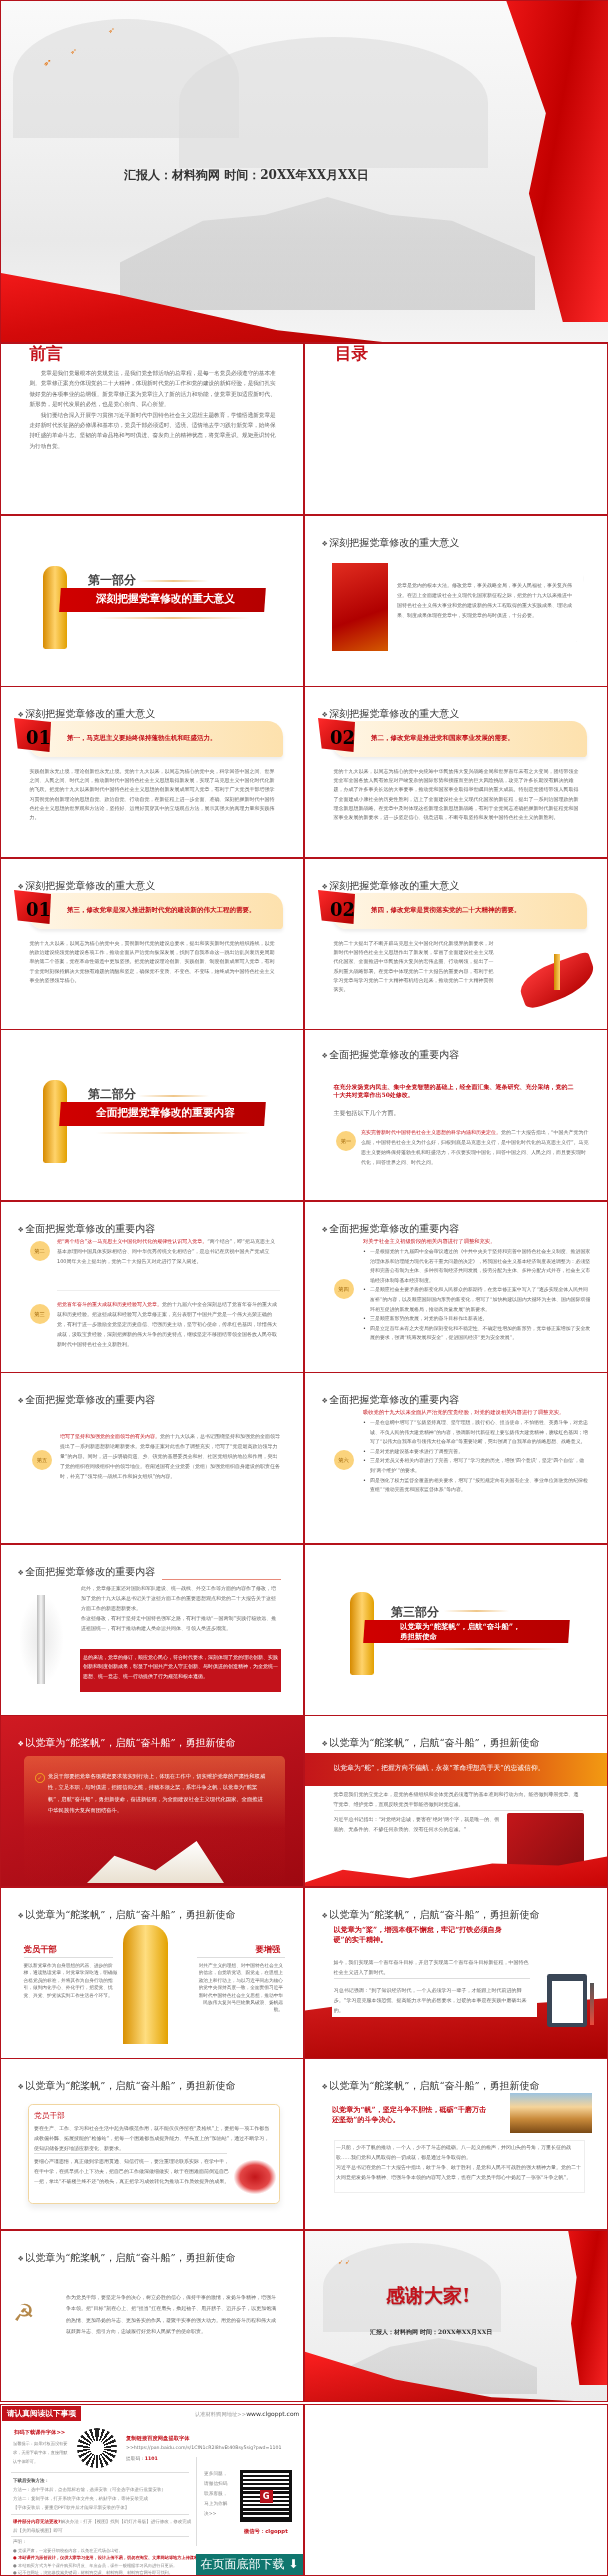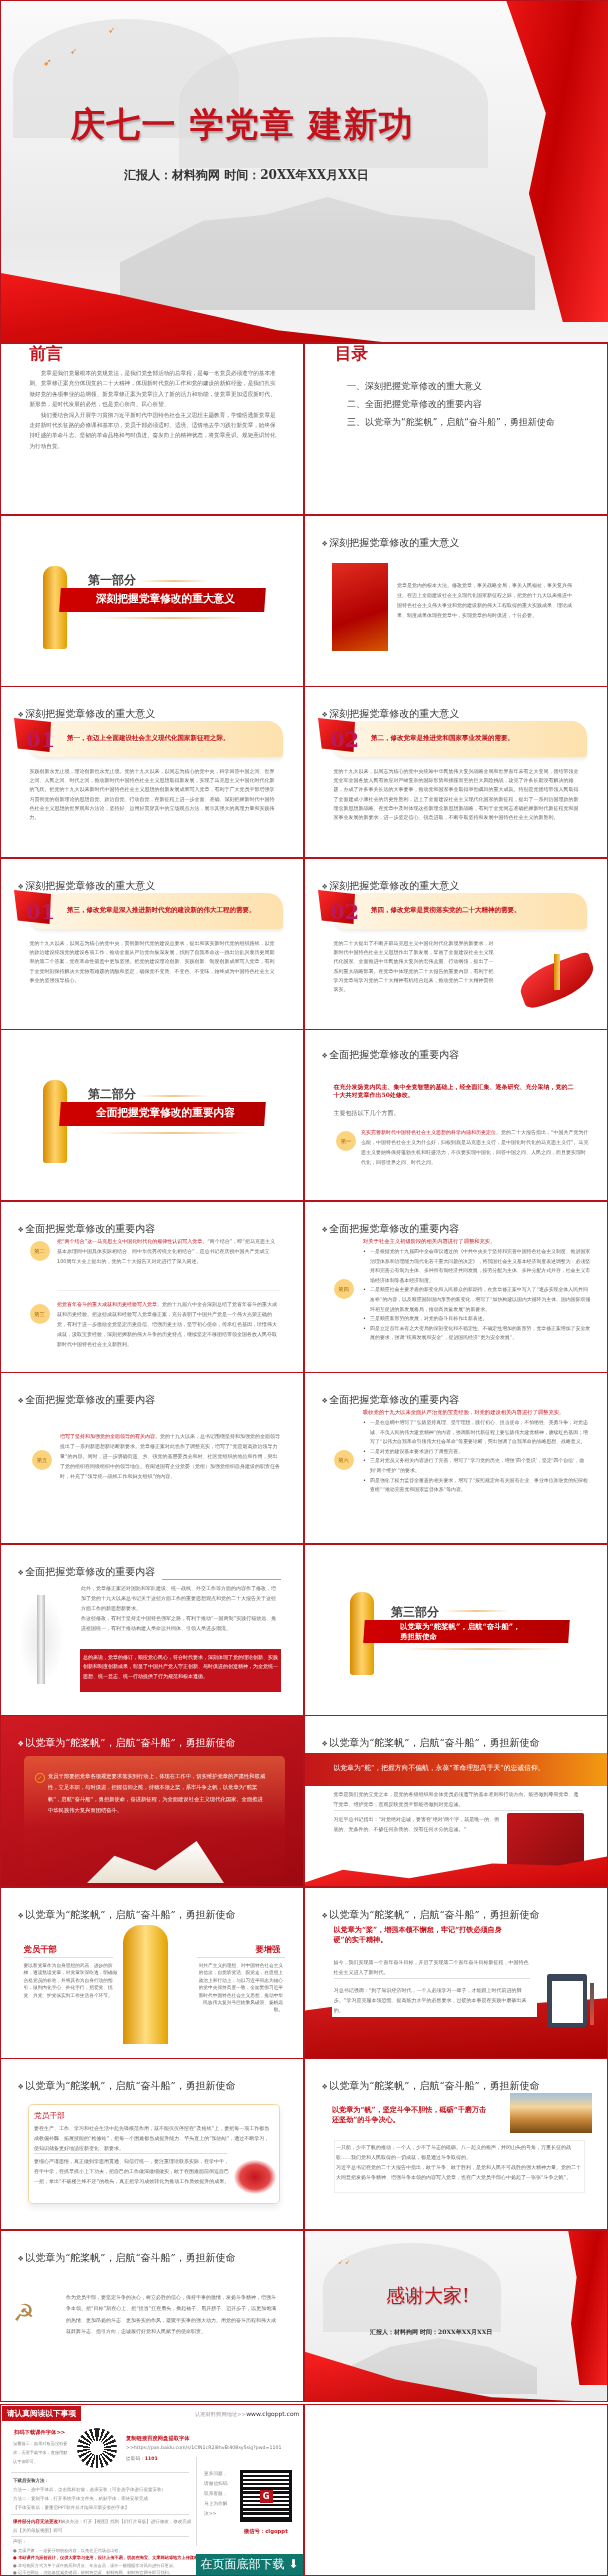--- a/index.html
+++ b/index.html
@@ -24,21 +24,21 @@
 .red{color:#c3121b}
 
 .sec-pillar{position:absolute;left:42px;top:50px;width:24px;height:83px;border-radius:10.7px 10.7px 2.4px 2.4px;background:linear-gradient(90deg,#d68a00,#ffd36b,#e2a000)}
 .sec-label{position:absolute;left:87px;top:56px;font-size:12px;font-weight:bold;color:#444}
 .sec-band{position:absolute;left:59px;top:72px;width:205px;height:24px;background:linear-gradient(90deg,#d00000,#b50000);transform:skewX(-4deg)}
 .sec-band-text{position:absolute;left:95px;top:76px;font-size:10.7px;font-weight:bold;color:#fff;line-height:14.2px}
 .sec-line{position:absolute;height:1.8px;background:linear-gradient(90deg,transparent,#f0c78a,transparent)}
 
 .ribbon{position:absolute;left:27px;top:34px;width:255px;height:36px;border-radius:3.6px 15.4px 3.6px 15.4px;background:linear-gradient(90deg,#fff6e6,#fde1ad);box-shadow:0 2.4px 3.6px rgba(0,0,0,.08)}
 .flag{position:absolute;left:13px;top:31px;width:37px;height:34px;background:linear-gradient(135deg,#ff2a2a,#b00000);clip-path:polygon(0 0,100% 12%,96% 100%,10% 90%)}
-.flag-num{position:absolute;left:25px;top:40px;font-size:21px;color:#be185d;font-weight:bold}
+.flag-num{position:absolute;left:25px;top:40px;font-size:18px;color:#000000;font-weight:bold}
 .ribbon-text{position:absolute;left:66px;top:47px;font-size:6.5px;font-weight:bold;color:#c3121b}
 .circle{position:absolute;width:20px;height:20px;border-radius:50%;background:#fbd37c;font-size:5.3px;color:#a2690a;display:flex;align-items:center;justify-content:center}
 ul.bl{list-style:none}
 ul.bl li{position:relative;padding-left:7.1px}
 ul.bl li::before{content:"•";position:absolute;left:0;color:#444}
 
 .notice{position:absolute;left:0;top:2404px;width:304px;height:172px;border:1.2px solid #b5121b;background:#fff;overflow:hidden}
 .notice-head{position:absolute;left:1.2px;top:1.2px;background:#c3121b;color:#fff;font-size:7.7px;font-weight:bold;padding:2.4px 4.7px}
 .blank{position:absolute;left:304px;top:2404px;width:304px;height:172px;border:1.2px solid #b5121b;background:#fff}
 </style>
@@ -49,38 +49,32 @@
   <div class="mtn" style="left:12px;top:18px;width:226px;height:119px"></div>
   <div class="mtn" style="left:178px;top:36px;width:309px;height:131px"></div>
   <div class="roof"></div>
   <div class="birds">
     <span style="position:absolute;left:65px;top:0">➶</span>
     <span style="position:absolute;left:27px;top:21px">➶</span>
     <span style="position:absolute;left:0;top:31px;font-size:10.7px">➶</span>
   </div>
   <div class="silk-right2"></div>
   <div class="silk-bottom"></div>
-  <div class="cover-title serif">庆七一 学党章 建新功</div>
   <div class="cover-sub serif">汇报人：材料狗网   时间：20XX年XX月XX日</div>
 </div>
 
 <div class="slide l" style="top:343px">
   <div class="serif" style="position:absolute;left:28.5px;top:-1.2px;font-size:16.6px;font-weight:bold;color:#c3121b">前言</div>
   <div class="body" style="position:absolute;left:28.5px;top:24px;width:249px;line-height:10.4px;font-size:5.6px">
     <p style="text-indent:2em">党章是我们党最根本的党规党法，是我们党全部活动的总章程，是每一名党员必须遵守的基本准则。党章修正案充分体现党的二十大精神，体现新时代党的工作和党的建设的新鲜经验，是我们扎实做好党的各项事业的总纲领。新党章修正案为党章注入了新的活力和动能，使党章更加适应新时代、新形势，是时代发展的必然，也是党心所向、民心所望。</p>
     <p style="text-indent:2em">我们要结合深入开展学习贯彻习近平新时代中国特色社会主义思想主题教育，学懂悟透新党章是走好新时代长征路的必修课和基本功，党员干部必须适时、适境、适情地去学习践行新党章，始终保持旺盛的革命斗志、坚韧的革命品格和与时俱进、奋发向上的精神状态，将党章意识、规矩意识转化为行动自觉。</p>
   </div>
 </div>
 <div class="slide r" style="top:343px">
   <div class="serif" style="position:absolute;left:30px;top:-1.2px;font-size:16.6px;font-weight:bold;color:#c3121b">目录</div>
-  <div style="position:absolute;left:42px;top:33px;font-size:9px;color:#444;line-height:18px">
-    <div>一、深刻把握党章修改的重大意义</div>
-    <div>二、全面把握党章修改的重要内容</div>
-    <div>三、以党章为“舵桨帆”，启航“奋斗船”，勇担新使命</div>
-  </div>
 </div>
 
 <div class="slide l" style="top:515px">
   <div class="sec-pillar"></div>
   <div class="sec-label serif">第一部分</div>
   <div class="sec-line" style="left:137px;top:64px;width:71px"></div>
   <div class="sec-band"></div>
   <div class="sec-band-text serif">深刻把握党章修改的重大意义</div>
   <div class="sec-line" style="left:95px;top:101px;width:154px"></div>
 </div>
@@ -89,21 +83,21 @@
   <div style="position:absolute;left:27px;top:47px;width:56px;height:88px;background:linear-gradient(160deg,#e22d20,#b00000 60%,#d45a00)"></div>
   <div style="position:absolute;left:83px;top:58px;width:196px;height:68px;background:#fff;box-shadow:0 1.2px 3.6px rgba(0,0,0,.15);clip-path:polygon(0 0,100% 0,96% 100%,0 100%)"></div>
   <div class="body" style="position:absolute;left:92px;top:64px;width:178px;font-size:5px;line-height:10px">党章是党内的根本大法。修改党章，事关战略全局，事关人民福祉，事关复兴伟业。在迈上全面建设社会主义现代化国家新征程之际，把党的十九大以来推进中国特色社会主义伟大事业和党的建设新的伟大工程取得的重大实践成果、理论成果、制度成果体现在党章中，实现党章的与时俱进，十分必要。</div>
 </div>
 
 <div class="slide l" style="top:686px">
   <div class="h-title serif"><span class="dia">❖</span><span>深刻把握党章修改的重大意义</span></div>
   <div class="ribbon"></div>
   <div class="flag"></div>
   <div class="flag-num serif">01</div>
-  <div class="ribbon-text serif">第一，在迈上全面建设社会主义现代化国家新征程之际。</div>
+  <div class="ribbon-text serif">第一，马克思主义要始终保持蓬勃生机和旺盛活力。</div>
   <div class="body" style="position:absolute;left:28.5px;top:80px;width:246px;font-size:5px;line-height:9.2px">实践创新永无止境，理论创新也永无止境。党的十九大以来，以同志为核心的党中央，科学回答中国之问、世界之问、人民之问、时代之问，推动新时代中国特色社会主义思想取得新发展，实现了马克思主义中国化时代化新的飞跃。把党的十九大以来新时代中国特色社会主义思想的创新发展成果写入党章，有利于广大党员干部增强学习贯彻党的创新理论的思想自觉、政治自觉、行动自觉，在新征程上进一步全面、准确、深刻把握新时代中国特色社会主义思想的世界观和方法论，坚持好、运用好贯穿其中的立场观点方法，展示其强大的真理力量和实践伟力。</div>
 </div>
 <div class="slide r" style="top:686px">
   <div class="h-title serif"><span class="dia">❖</span><span>深刻把握党章修改的重大意义</span></div>
   <div class="ribbon"></div>
   <div class="flag"></div>
   <div class="flag-num serif">02</div>
   <div class="ribbon-text serif">第二，修改党章是推进党和国家事业发展的需要。</div>
   <div class="body" style="position:absolute;left:28.5px;top:80px;width:249px;font-size:5px;line-height:9.2px">党的十九大以来，以同志为核心的党中央统筹中华民族伟大复兴战略全局和世界百年未有之大变局，团结带领全党全军全国各族人民有效应对严峻复杂的国际形势和接踵而至的巨大风险挑战，攻克了许多长期没有解决的难题，办成了许多事关长远的大事要事，推动党和国家事业取得举世瞩目的重大成就。特别是党团结带领人民取得了全面建成小康社会的历史性胜利，迈上了全面建设社会主义现代化国家的新征程，提出了一系列治国理政的新理念新思想新战略。在党章中及时体现这些新理念新思想新战略，有利于全党同志准确把握新时代新征程党和国家事业发展的新要求，进一步坚定信心、锐意进取，不断夺取坚持和发展中国特色社会主义的新胜利。</div>
 </div>
@@ -267,21 +261,21 @@
   <div class="h-title serif"><span class="dia">❖</span><span>以党章为“舵桨帆”，启航“奋斗船”，勇担新使命</span></div>
   <div style="position:absolute;left:12px;top:68px;font-size:24px;color:#b5894b">☭</div>
   <div class="body" style="position:absolute;left:65px;top:61px;width:214px;font-size:5px;line-height:11.3px">作为党员干部，要坚定斗争的决心，树立必胜的信心，保持干事的激情，发扬斗争精神，增强斗争本领。把“目标”刻在心上、把“担当”扛在肩头，撸起袖子、甩开膀子、迈开步子，以更加饱满的热情、更加昂扬的斗志、更加务实的作风，凝聚干实事的强大动力。用党的奋斗历程和伟大成就鼓舞斗志、指引方向，忠诚履行好党和人民赋予的使命职责。</div>
 </div>
 <div class="slide r" style="top:2230px;background:linear-gradient(180deg,#f8f8f8,#ebebeb)">
   <div class="mtn" style="left:18px;top:12px;width:178px;height:89px"></div>
   <div style="position:absolute;left:36px;top:104px;width:196px;height:59px;background:linear-gradient(180deg,#cfcfcf,#bdbdbd);opacity:.5;clip-path:polygon(0 60%,25% 20%,50% 5%,75% 20%,100% 55%,100% 100%,0 100%)"></div>
   <div style="position:absolute;right:-6px;top:0;width:56px;height:154px;background:linear-gradient(100deg,#f21818,#c30000 50%,#ff2a2a);clip-path:polygon(20% 0,100% 0,100% 100%,40% 100%,25% 60%,35% 30%)"></div>
   <div style="position:absolute;left:-6px;top:119px;width:321px;height:59px;background:linear-gradient(170deg,#ff2020,#a00000);clip-path:polygon(0 0,30% 50%,60% 80%,100% 90%,100% 100%,0 100%)"></div>
   <div style="position:absolute;left:33px;top:27px;color:#e67e22;font-size:6px">➶ ➶</div>
-  <div class="serif" style="position:absolute;left:81px;top:52px;font-size:19px;font-weight:normal;color:#c3121b;text-shadow:0.6px 1.2px 1.2px rgba(0,0,0,.25)">感谢大家!</div>
+  <div class="serif" style="position:absolute;left:81px;top:52px;font-size:19px;font-weight:bold;color:#c3121b;text-shadow:0.6px 1.2px 1.2px rgba(0,0,0,.25)">感谢大家!</div>
   <div class="serif" style="position:absolute;left:65px;top:97px;font-size:6px;font-weight:bold;color:#333">汇报人：材料狗网   时间：20XX年XX月XX日</div>
 </div>
 
 <div class="notice">
   <div class="notice-head serif">请认真阅读以下事项</div>
   <div style="position:absolute;right:3.6px;top:4.7px;font-size:5.3px;color:#999"><span>认准材料狗网地址&gt;&gt;</span><span style="color:#333;font-size:6px">www.clgoppt.com</span></div>
   <div class="red" style="position:absolute;left:13px;top:24px;font-size:5.3px;font-weight:bold">扫码下载课件字体&gt;&gt;</div>
   <div style="position:absolute;left:12px;top:34px;width:56px;font-size:4.2px;color:#888;line-height:9px">温馨提示：如果对板面没有要求，无需下载字体，直接用默认字体即可。</div>
   <div style="position:absolute;left:76px;top:22.6px;width:40px;height:40px;border-radius:50%;background:radial-gradient(circle,#fff 25%,transparent 26%),repeating-conic-gradient(#222 0 8deg,#fff 8deg 16deg)"></div>
   <div class="red" style="position:absolute;left:125px;top:30px;font-size:5.3px;font-weight:bold">复制链接百度网盘提取字体</div>

